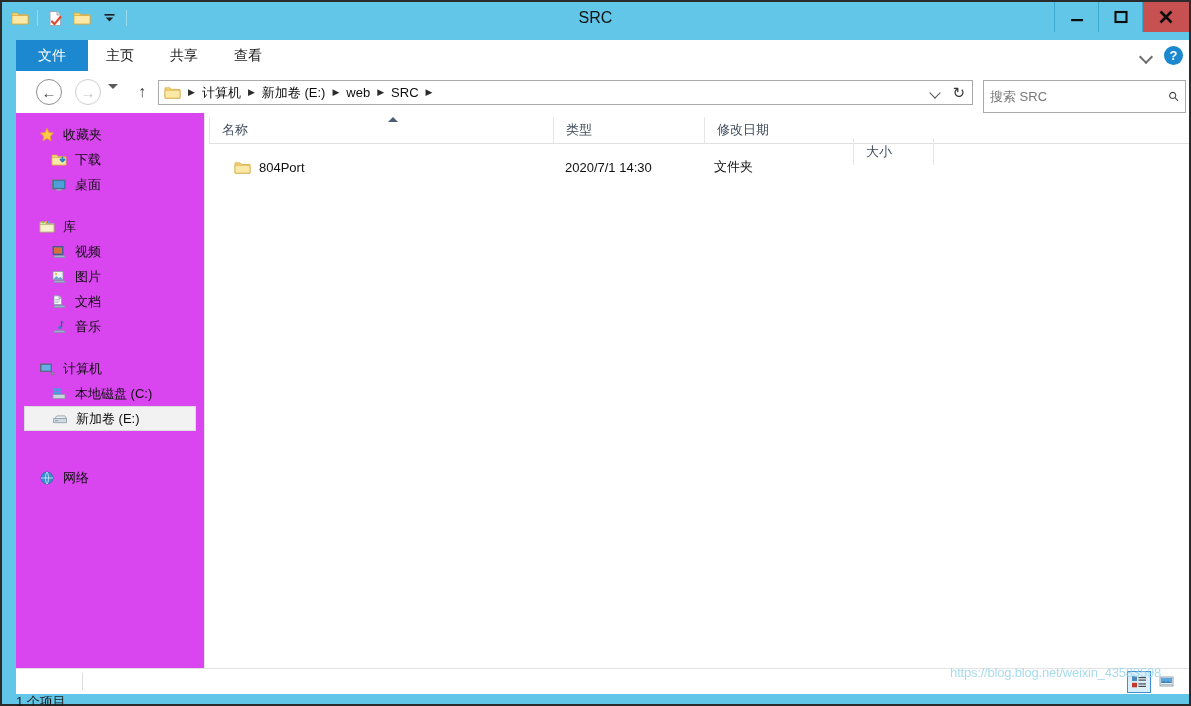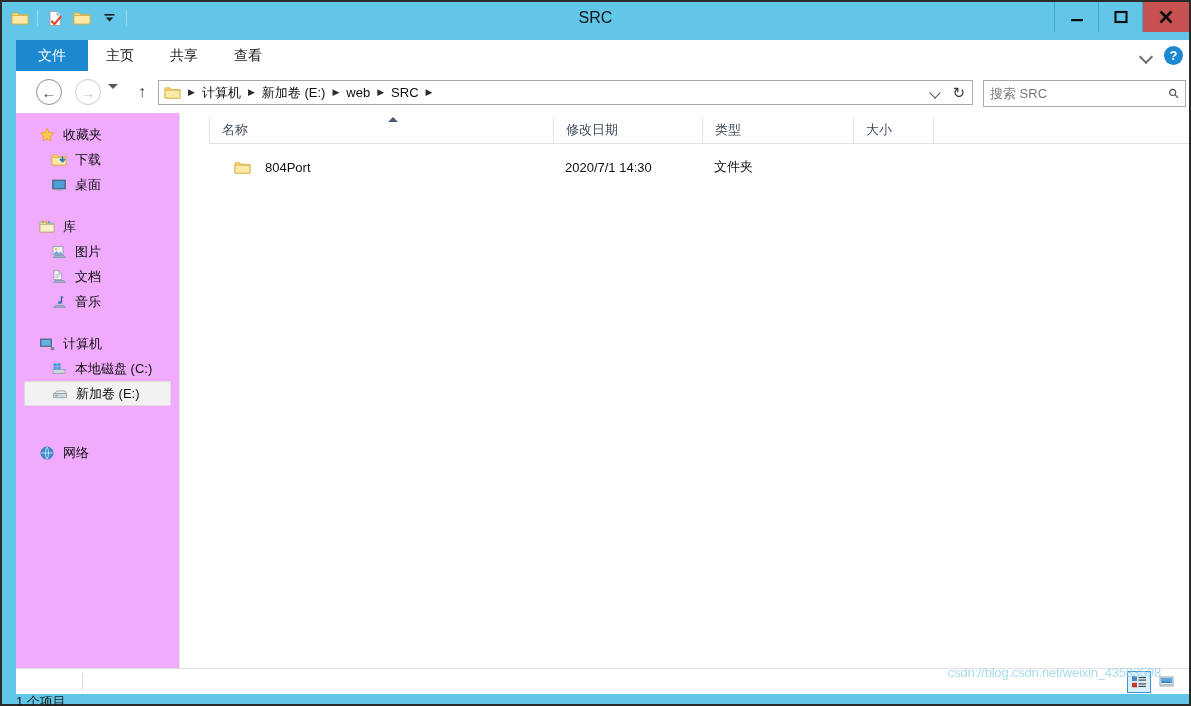--- a/index.html
+++ b/index.html
@@ -208,21 +208,21 @@
     border-bottom: 1.6px solid #555;
     transform: rotate(45deg);
   }
   .refresh-glyph {
     font-size: 15px; color: #3a3a3a; line-height: 1;
   }
 
   .searchbox {
     position: absolute;
     left: 967px; top: 9px;
-    width: 203px; height: 27px;
+    width: 203px; height: 33px;
     border: 1px solid #a9a9a9;
     background: #fff;
     box-sizing: border-box;
     display: flex; align-items: center;
     padding: 0 6px;
   }
   .search-text {
     font-size: 13px;
     color: #777;
     flex: 1;
@@ -237,22 +237,22 @@
   
   .body-area {
     position: absolute;
     left: 14px; top: 111px;
     width: 1173px; height: 555px;
     background: #ffffff;
   }
   .navpane {
     position: absolute;
     left: 0; top: 0;
-    width: 164px; height: 555px;
-    background: #f0abfc;
+    width: 189px; height: 555px;
+    background: #d946ef;
     border-right: 1px solid #e3e3e3;
     box-sizing: border-box;
     padding-top: 9px;
   }
   .np-group { margin-bottom: 0; }
   .np-item {
     height: 25px;
     display: flex; align-items: center;
     padding-left: 22px;
     font-size: 13px;
@@ -533,20 +533,30 @@
               <rect x="6" y="2" width="2" height="2.2" fill="#f0a33a"></rect>
               <rect x="9" y="2" width="2" height="2.2" fill="#5aa7dd"></rect>
               <path d="M1 5.6h14V13H1z" fill="#f6f2cf" stroke="#b4ab72" stroke-width="0.8"></path>
             </svg>
           </span>
           <span>库</span>
         </div>
         <div class="np-item child">
           <span class="np-icon">
             <svg width="16" height="16" viewBox="0 0 16 16">
+              <rect x="2" y="2.5" width="10" height="8" fill="#4a6ea8" stroke="#3a567f" stroke-width="0.8"></rect>
+              <rect x="3" y="3.5" width="8" height="6" fill="#d96d3e"></rect>
+              <path d="M4 11.5h9l1.5 2H2.5z" fill="#9fb4cc" stroke="#7b8ea6" stroke-width="0.7"></path>
+            </svg>
+          </span>
+          <span>视频</span>
+        </div>
+        <div class="np-item child">
+          <span class="np-icon">
+            <svg width="16" height="16" viewBox="0 0 16 16">
               <rect x="2" y="2.5" width="10" height="8" fill="#eef3f7" stroke="#8b98a4" stroke-width="0.8"></rect>
               <circle cx="5" cy="5" r="1.2" fill="#f0c24a"></circle>
               <path d="M2.4 10.2l3-3.2 2.2 2.3 1.8-1.6 2.2 2.5z" fill="#6ba3d6"></path>
               <path d="M4 11.5h9l1.5 2H2.5z" fill="#9fb4cc" stroke="#7b8ea6" stroke-width="0.7"></path>
             </svg>
           </span>
           <span>图片</span>
         </div>
         <div class="np-item child">
           <span class="np-icon">
@@ -626,33 +636,33 @@
       </div>
     </div>
 
     <div class="filelist">
 
       <div class="col-head">
         <div class="col" style="width:344px; position:relative;">
           <div class="sort-arrow"></div>
           <span>名称</span>
         </div>
+        <div class="col" style="width:151px;">
+          <span>类型</span>
+        </div>
         <div class="col" style="width:149px;">
           <span>修改日期</span>
         </div>
-        <div class="col" style="width:151px;">
-          <span>类型</span>
-        </div>
-        <div class="col" style="width:81px; border-right:1px solid #e5e5e5;">
+        <div class="col" style="width:81px; border-right:1px solid #e5e5e5;margin-top:22px;">
           <span>大小</span>
         </div>
       </div>
 
       <div class="row">
-        <div class="cell name" style="width:344px;gap:6px;">
+        <div class="cell name" style="width:344px;">
           <span class="cell-icon">
             <svg width="17" height="15" viewBox="0 0 18 16">
               <path d="M1 3h5.4l1.5 1.7H17V14H1z" fill="#f5d87a" stroke="#d7a93c" stroke-width="0.8"></path>
               <path d="M1 5.5h16V14H1z" fill="#fbe9a8" stroke="#d7a93c" stroke-width="0.8"></path>
             </svg>
           </span>
           <span>804Port</span>
         </div>
         <div class="cell" style="width:149px;">2020/7/1 14:30</div>
         <div class="cell" style="width:151px;">文件夹</div>
@@ -680,16 +690,16 @@
       <span class="view-btn">
         <svg width="16" height="14" viewBox="0 0 16 14">
           <rect x="1" y="2" width="13" height="9" fill="#e7eef4" stroke="#8d9aa5" stroke-width="0.9"></rect>
           <rect x="2" y="3" width="11" height="5" fill="#5aa7dd"></rect>
           <path d="M2 8l3-2.2 2 1.6 2-1.5 4 2.1z" fill="#3d7fb5"></path>
           <rect x="2" y="9" width="11" height="1.4" fill="#b8c4ce"></rect>
         </svg>
       </span>
     </span>
 
-    <span class="watermark">csdn://blog.csdn.net/weixin_43583598</span>
+    <span class="watermark">https://blog.blog.net/weixin_43583598</span>
   </div>
 
 </div>
 
 </body></html>

